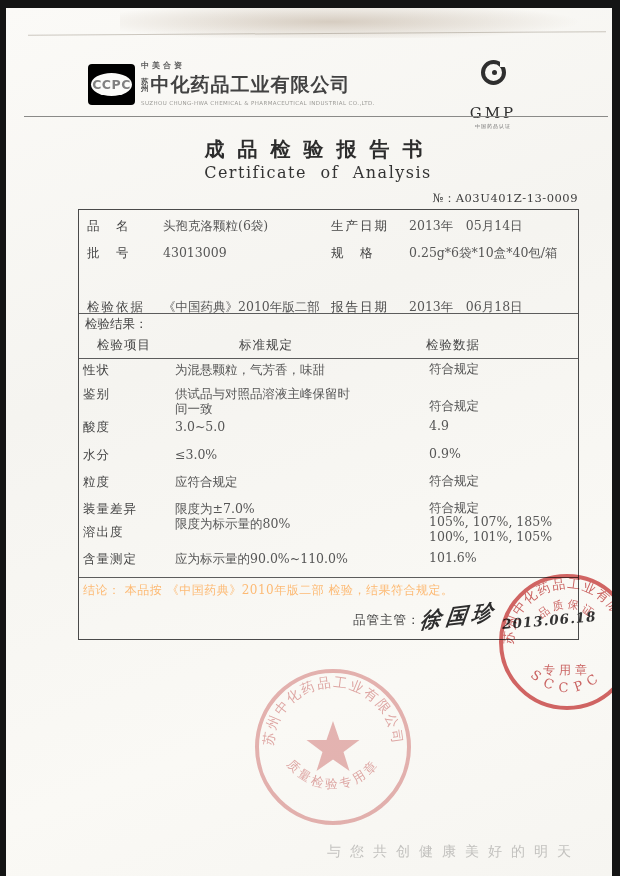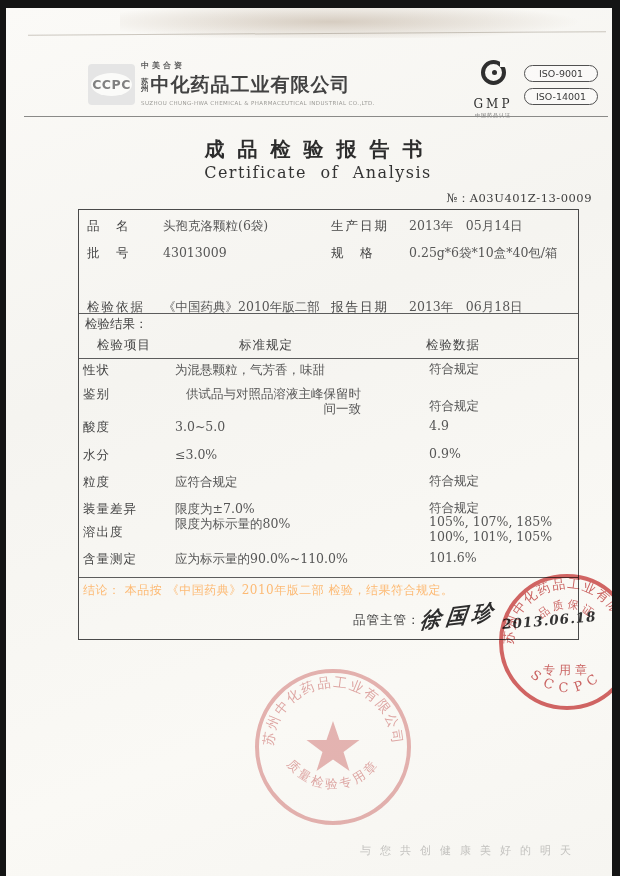--- a/index.html
+++ b/index.html
@@ -11,88 +11,88 @@
   .strip-top{left:0;top:0;width:620px;height:8px;}
   .strip-left{left:0;top:0;width:6px;height:876px;}
   .strip-right{left:612px;top:0;width:8px;height:876px;}
   .smudge{position:absolute;left:120px;top:2px;width:470px;height:36px;
        background:radial-gradient(ellipse at 45% 55%,rgba(146,120,92,0.34),rgba(146,120,92,0) 68%);z-index:2;}
   .crease-line{position:absolute;left:28px;top:33px;width:578px;height:0;
        border-top:1px solid rgba(128,118,102,0.38);transform:rotate(-0.35deg);z-index:2;}
 
   
   .hdr{position:absolute;left:0;top:58px;width:620px;height:58px;z-index:3;}
-  .logo-box{position:absolute;left:88px;top:6px;width:47px;height:41px;background:#e5e5e5;
+  .logo-box{position:absolute;left:88px;top:6px;width:47px;height:41px;background:#000000;
        border-radius:4px;}
   .logo-oval{position:absolute;left:3px;top:9px;width:41px;height:23px;background:#fbfbf9;border-radius:50%;}
   .logo-text{position:absolute;left:0;top:13px;width:100%;text-align:center;
        font-family:"DejaVu Sans",sans-serif;font-weight:700;font-size:12.5px;color:#818181;letter-spacing:.5px;}
   .co-block{position:absolute;left:141px;top:2px;}
   .co-jv{font-family:"DejaVu Sans",sans-serif;font-weight:700;font-size:8px;color:#5c5c5c;letter-spacing:3px;}
   .co-main{display:flex;align-items:center;margin-top:1px;}
   .co-prefix{display:flex;flex-direction:column;font-family:"DejaVu Sans",sans-serif;
        font-size:7.5px;line-height:7.5px;color:#4a4a4a;font-weight:700;margin-right:2px;}
   .co-name{font-family:"DejaVu Sans",sans-serif;font-weight:700;font-size:19px;color:#424242;letter-spacing:1px;}
   .co-en{font-family:"DejaVu Sans",sans-serif;font-size:5.5px;color:#9b9a96;letter-spacing:.4px;margin-top:2px;}
   .gmp-block{position:absolute;left:466px;top:2px;width:54px;text-align:center;}
   .gmp-circle{position:relative;margin:0 auto;width:17px;height:17px;border:4px solid #2e2e2e;border-radius:50%;}
   .gmp-circle::before{content:"";position:absolute;right:-4px;top:-2px;width:6px;height:5px;background:#fbfaf7;}
   .gmp-circle::after{content:"";position:absolute;left:7px;top:6px;width:5px;height:5px;background:#2e2e2e;border-radius:50%;}
-  .gmp-label{font-family:"DejaVu Serif",serif;font-size:12px;letter-spacing:3px;color:#2f2f2f;margin-top:12px;}
+  .gmp-label{font-family:"DejaVu Serif",serif;font-size:15px;letter-spacing:3px;color:#2f2f2f;margin-top:19px;}
   .gmp-sub{font-size:5px;color:#6d6d6d;letter-spacing:1px;margin-top:1px;}
   .iso-col{position:absolute;left:524px;top:7px;display:flex;flex-direction:column;gap:6px;}
   .iso-badge{width:72px;height:15px;border:1.5px solid #515151;border-radius:10px;
        font-family:"DejaVu Sans",sans-serif;font-size:9.5px;color:#3b3b3b;
        display:flex;align-items:center;justify-content:center;background:rgba(255,255,255,.4);}
   .hdr-rule{position:absolute;left:24px;top:116px;width:584px;height:0;border-top:1.5px solid #8a8a88;z-index:3;}
 
   
   .title-zh{position:absolute;left:0;top:136px;width:640px;text-align:center;z-index:3;
        font-weight:700;font-size:20px;letter-spacing:13px;color:#2c2c2c;}
   .title-en{position:absolute;left:0;top:163px;width:636px;text-align:center;z-index:3;
        font-size:16px;letter-spacing:1.5px;word-spacing:7px;color:#333;}
   .report-no{position:absolute;left:0;top:191px;width:578px;text-align:right;z-index:3;
-       font-size:11.5px;color:#3e3e3e;letter-spacing:.5px;padding-left:14px;}
+       font-size:11.5px;color:#3e3e3e;letter-spacing:.5px;}
 
   
   .tbl{position:absolute;left:78px;top:209px;width:499px;height:429px;
        border:1.5px solid #4a4a4a;z-index:3;color:#4c4c4c;}
   .tbl .hline{position:absolute;left:0;width:100%;height:0;border-top:1px solid #5c5c5c;}
   .irow{position:absolute;left:0;width:100%;height:20px;font-size:12.5px;}
   .irow .ll{position:absolute;left:8px;letter-spacing:2px;color:#454545;}
   .irow .lv{position:absolute;left:84px;color:#565656;}
   .irow .rl{position:absolute;left:252px;letter-spacing:2px;color:#454545;}
   .irow .rv{position:absolute;left:330px;color:#565656;}
   .results-label{position:absolute;left:6px;top:106px;font-size:12.5px;color:#454545;}
   .rhead{position:absolute;top:127px;left:0;width:100%;font-size:12.5px;color:#454545;}
   .rhead .h0{position:absolute;left:18px;letter-spacing:1px;}
   .rhead .h1{position:absolute;left:160px;letter-spacing:1px;}
   .rhead .h2{position:absolute;left:347px;letter-spacing:1px;}
   .rrow{position:absolute;left:0;width:100%;font-size:12.5px;}
   .rrow .item{position:absolute;left:4px;color:#464646;letter-spacing:1px;}
   .rrow .spec{position:absolute;left:96px;width:248px;color:#565656;line-height:15px;}
   .rrow .data{position:absolute;left:350px;width:145px;color:#565656;line-height:14.5px;}
-  .rrow.r1 .spec{width:186px;text-align:right;}
+  .rrow.r1 .spec{width:186px;}
   .rrow.r1 .data{top:13px;}
   .rrow.r6 .spec{top:1px;}
   .concl{position:absolute;left:4px;top:372px;font-size:12px;color:#fdba74;letter-spacing:.5px;}
   .signrow{position:absolute;left:0;top:402px;width:100%;font-size:12.5px;}
   .signrow .slabel{position:absolute;left:274px;color:#454545;letter-spacing:1px;}
   .sig-name{position:absolute;left:341px;top:-10px;font-size:21px;font-weight:700;font-style:italic;
        color:#2d2d2d;letter-spacing:5px;transform:rotate(-7deg) skewX(-14deg);}
   .sig-date{position:absolute;left:423px;top:0px;font-size:13.5px;font-weight:700;font-style:italic;
        color:#333;letter-spacing:1px;transform:rotate(-5deg);}
 
   
   .stamp{position:absolute;mix-blend-mode:multiply;z-index:6;}
   .stamp-right{left:487px;top:562px;width:160px;height:160px;opacity:.88;}
   .stamp-center{left:243px;top:657px;width:180px;height:180px;opacity:.6;filter:blur(.3px);}
 
   
-  .footer-slogan{position:absolute;right:40px;top:843px;font-size:11px;color:#c3c2bf;
+  .footer-slogan{position:absolute;right:40px;top:843px;font-size:14px;color:#c3c2bf;
        letter-spacing:9px;z-index:3;font-family:"DejaVu Sans",sans-serif;}
 </style>
 </head>
 <body>
 
 <div class="paper"></div>
 <div class="smudge"></div>
 <div class="crease-line"></div>
 
 <div class="hdr">
@@ -109,24 +109,20 @@
       </div>
       <div class="co-name">中化药品工业有限公司</div>
     </div>
     <div class="co-en">SUZHOU CHUNG-HWA CHEMICAL &amp; PHARMACEUTICAL INDUSTRIAL CO.,LTD.</div>
   </div>
   <div class="gmp-block">
     <div class="gmp-circle"></div>
     <div class="gmp-label">GMP</div>
     <div class="gmp-sub">中国药品认证</div>
   </div>
-  <div class="iso-col">
-    <div class="iso-badge">ISO-9001</div>
-    <div class="iso-badge">ISO-14001</div>
-  </div>
 </div>
 <div class="hdr-rule"></div>
 
 <div class="title-zh">成品检验报告书</div>
 <div class="title-en">Certificate of Analysis</div>
 <div class="report-no"><span>№：</span><span>A03U401Z-13-0009</span></div>
 
 <div class="tbl">
 
   <div class="irow" style="top:8px">

